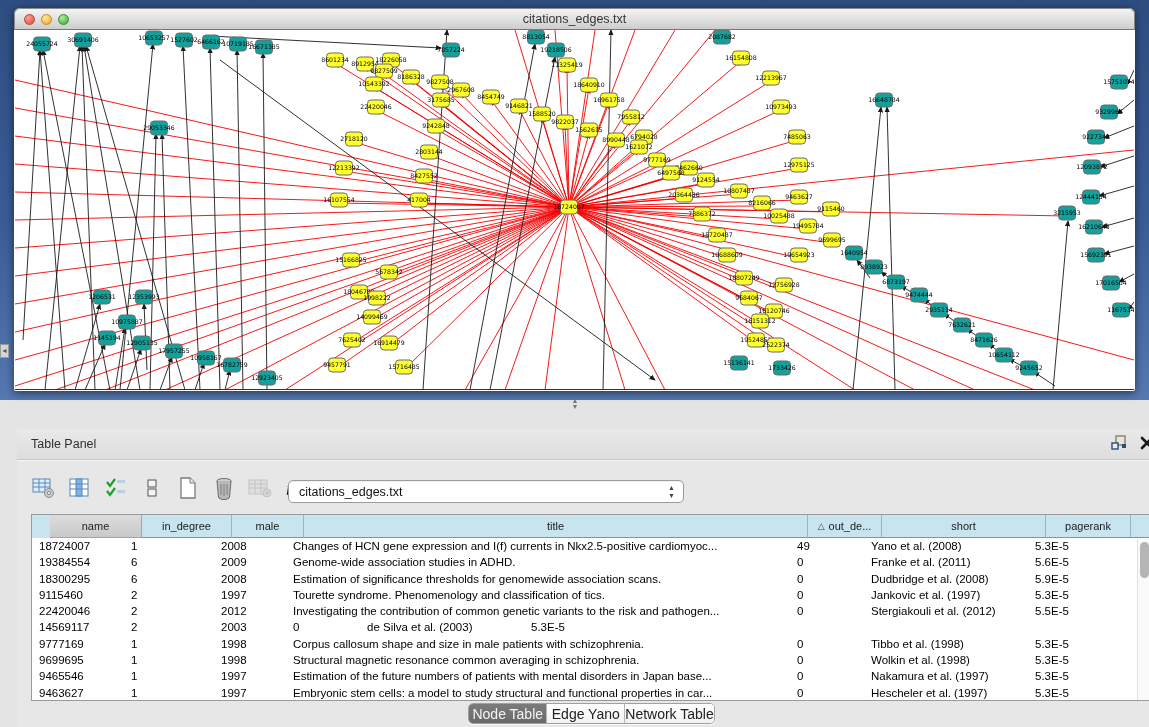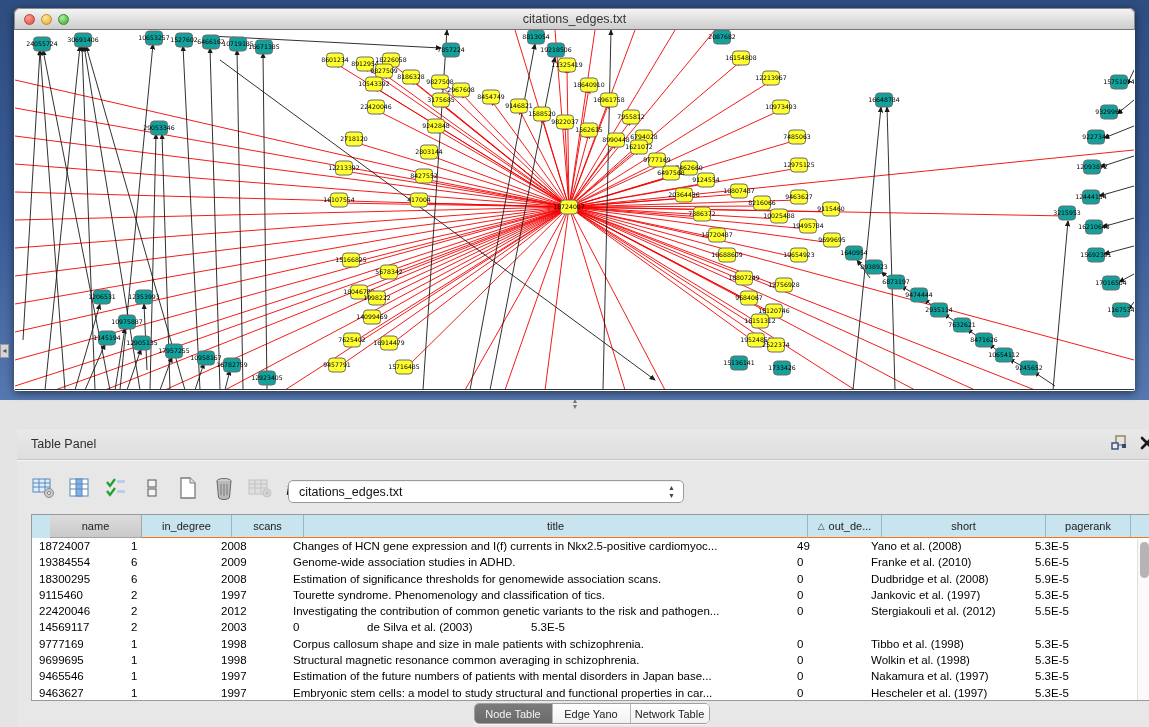--- a/index.html
+++ b/index.html
@@ -51,21 +51,21 @@
   .c7{flex:1; border-right:none;}
   .tbody { position:relative; }
   .tr { display:flex; height:16.3px; }
   .td { font-size:11.5px; color:#000; line-height:16.3px; white-space:nowrap; overflow:hidden; padding-left:7px; }
   .vscroll { position:absolute; right:1px; top:24px; width:13px; height:161px; background:#fafafa; border-left:1px solid #e0e0e0;}
   .vthumb { position:absolute; left:2px; top:3px; width:9px; height:36px; border-radius:5px; background:#b5b5b5; }
 
   .tabs { position:absolute; left:0; top:242px; width:1149px; display:flex; justify-content:center; }
   .seg { display:flex; border:1px solid #a0a0a0; border-radius:5px; overflow:hidden; background:#fff;
     box-shadow:0 1px 1px rgba(255,255,255,.8), inset 0 1px 0 rgba(255,255,255,.5); height:21px;}
-  .seg-btn { font-size:11px; color:#222; display:flex; align-items:center; justify-content:center; padding:0 0;
+  .seg-btn { font-size:14px; color:#222; display:flex; align-items:center; justify-content:center; padding:0 0;
     border-right:1px solid #b5b5b5; background:linear-gradient(180deg,#ffffff,#f1f1f1); min-width:78px;}
   .seg-btn:last-child { border-right:none; }
   .seg-btn.active { background:linear-gradient(180deg,#7b7b7b,#6a6a6a); color:#f4f4f4; }
 
   .statusbar { position:absolute; left:0; top:270px; width:1149px; height:27px; border-top:1px solid #d2d2d2;
     background:#fef9c3; display:flex; align-items:flex-start; justify-content:flex-end; }
   .mem-label { font-size:11px; color:#222; margin-right:8px; }
   .mem-dot { width:13px; height:13px; border-radius:50%; margin-right:16px;
     background:radial-gradient(circle at 35% 30%,#8fe07e,#3fae2f 65%,#2f8f23); border:1px solid #2a7d1f; }
 </style>
@@ -766,21 +766,21 @@
 
     <div class="table-wrap">
       <div class="thead">
         <div class="th first c0">
             <span>name</span>
           </div>
         <div class="th c1">
             <span>in_degree</span>
           </div>
         <div class="th c2">
-            <span>scans</span>
+            <span>male</span>
           </div>
         <div class="th c3">
             <span>title</span>
           </div>
         <div class="th c4">
             <span class="sort-tri">△</span>
             <span>out_de...</span>
           </div>
         <div class="th c5">
             <span>short</span>
@@ -799,21 +799,21 @@
             <div class="td c4">49</div>
             <div class="td c5">Yano et al. (2008)</div>
             <div class="td c6">5.3E-5</div>
           </div>
           <div class="tr">
             <div class="td c0">19384554</div>
             <div class="td c1">6</div>
             <div class="td c2">2009</div>
             <div class="td c3">Genome-wide association studies in ADHD.</div>
             <div class="td c4">0</div>
-            <div class="td c5">Franke et al. (2010)</div>
+            <div class="td c5">Franke et al. (2011)</div>
             <div class="td c6">5.6E-5</div>
           </div>
           <div class="tr">
             <div class="td c0">18300295</div>
             <div class="td c1">6</div>
             <div class="td c2">2008</div>
             <div class="td c3">Estimation of significance thresholds for genomewide association scans.</div>
             <div class="td c4">0</div>
             <div class="td c5">Dudbridge et al. (2008)</div>
             <div class="td c6">5.9E-5</div>

